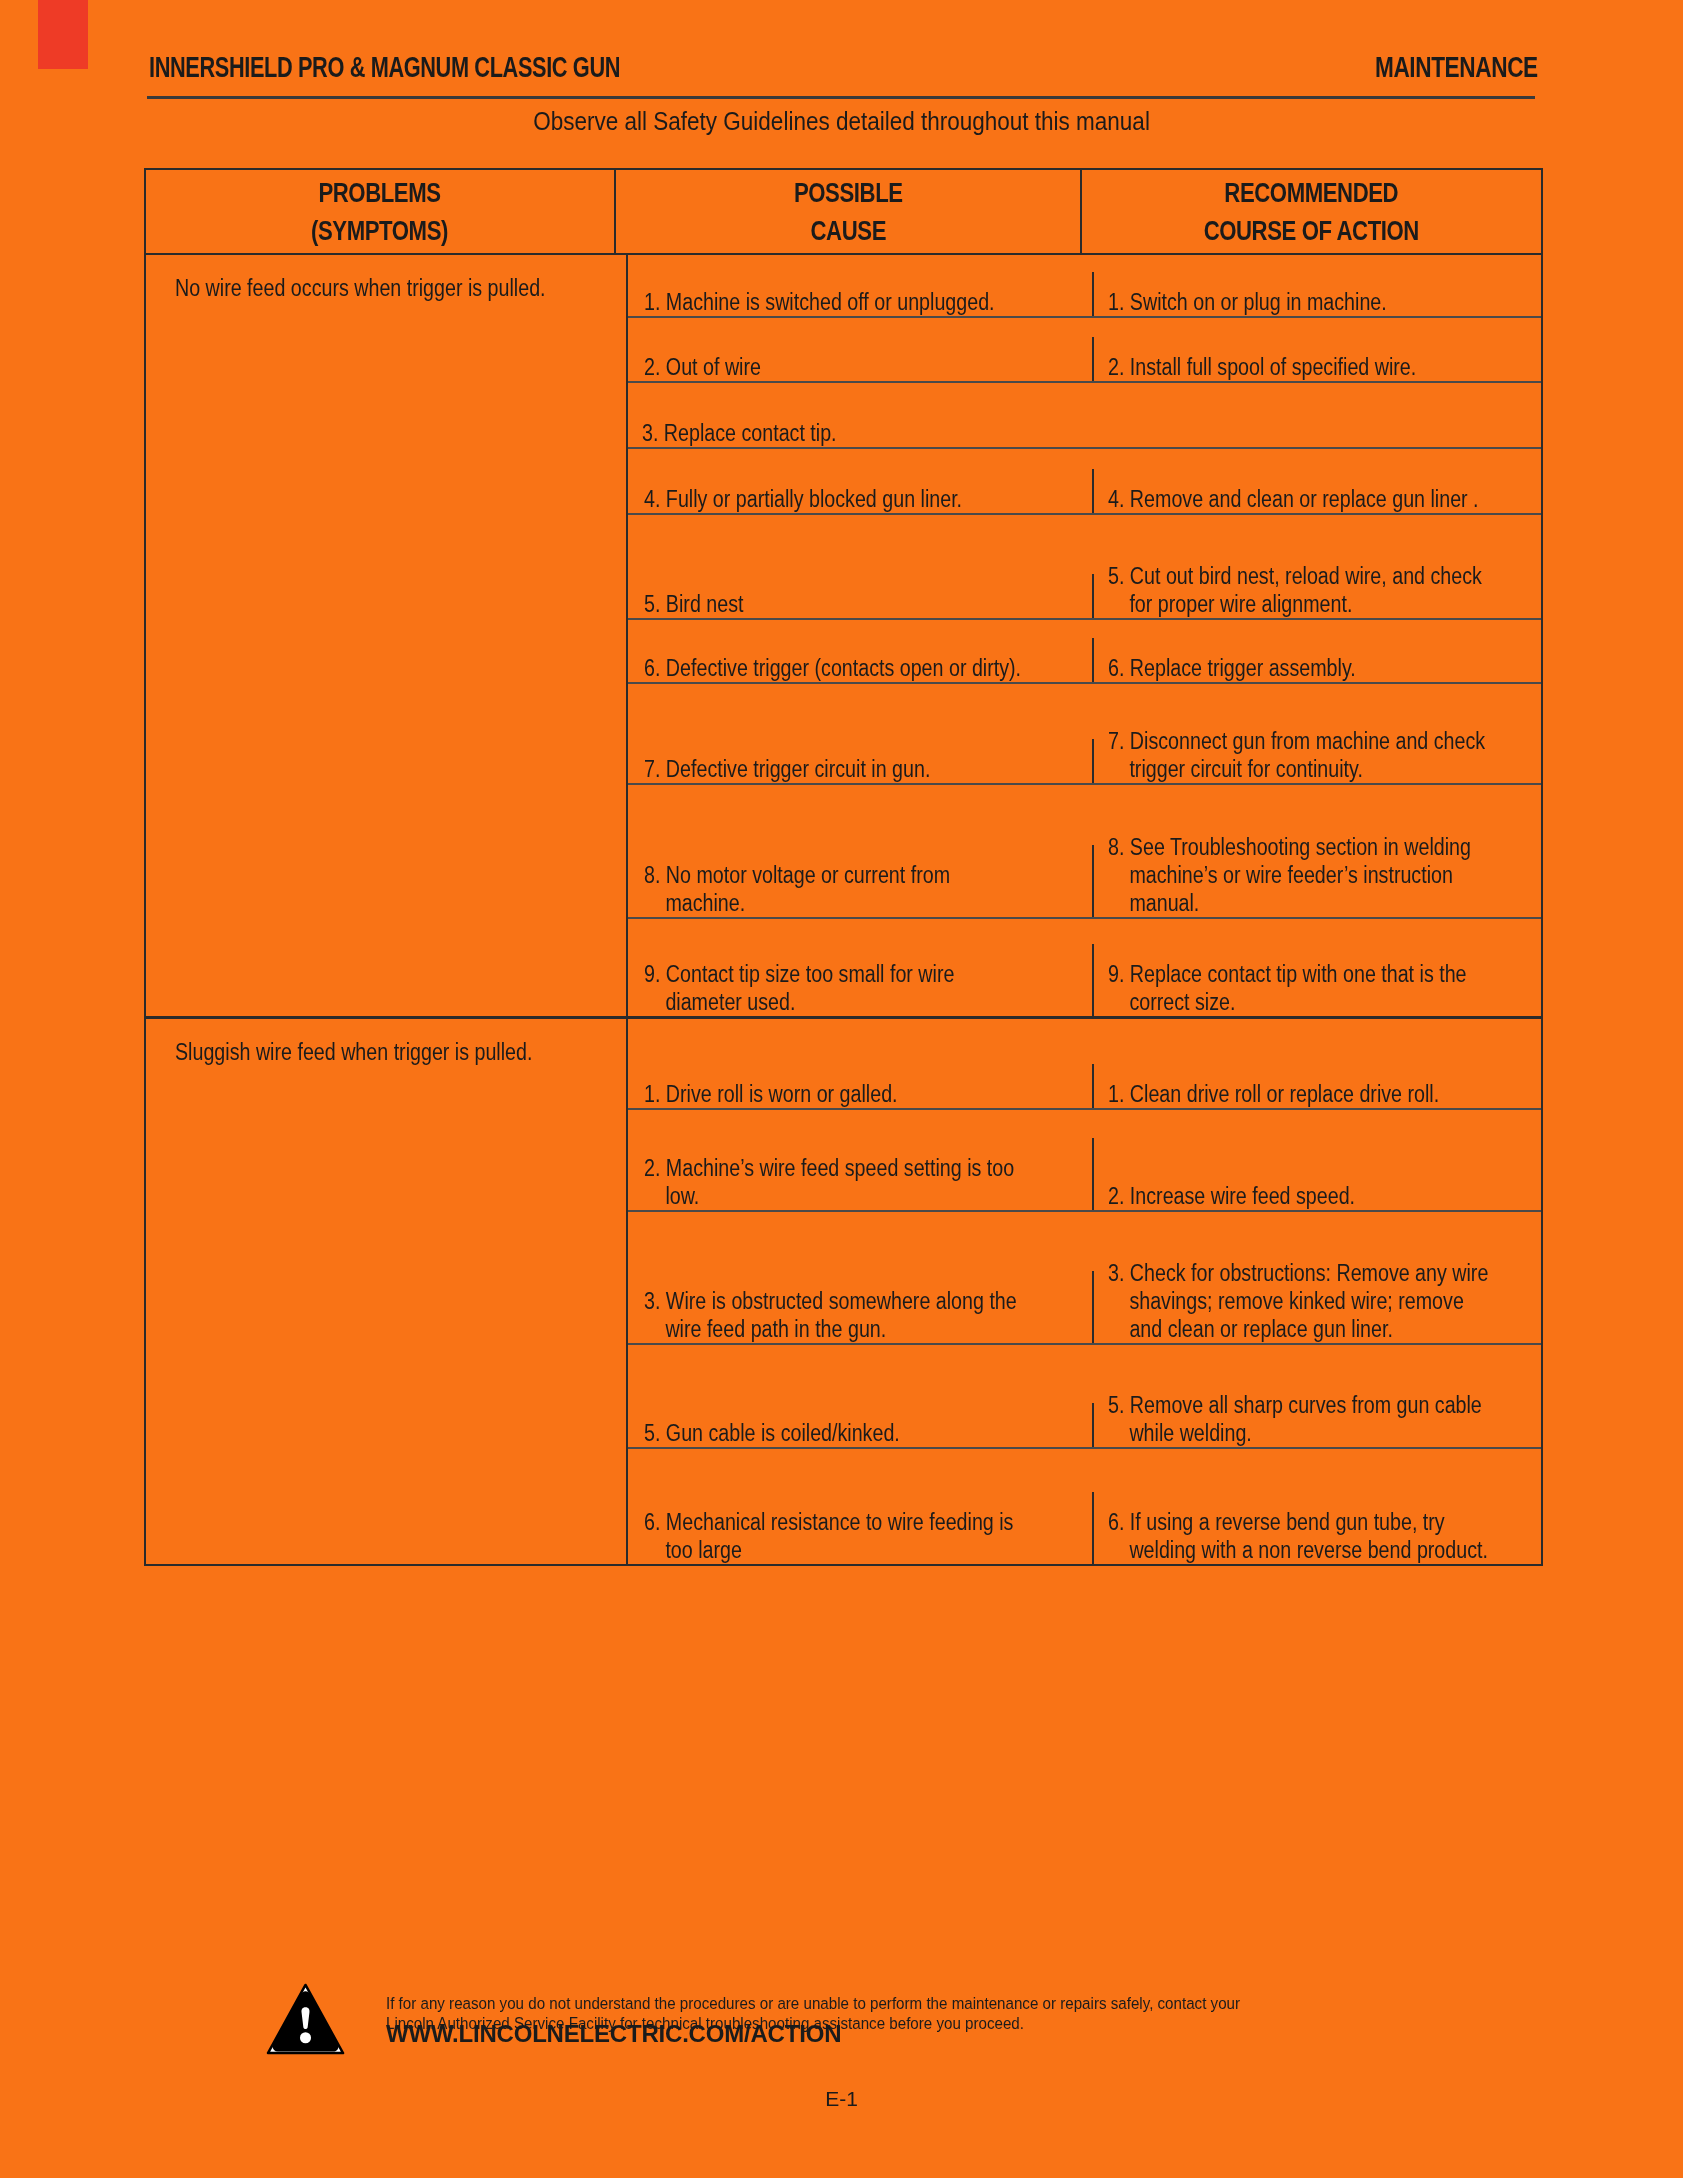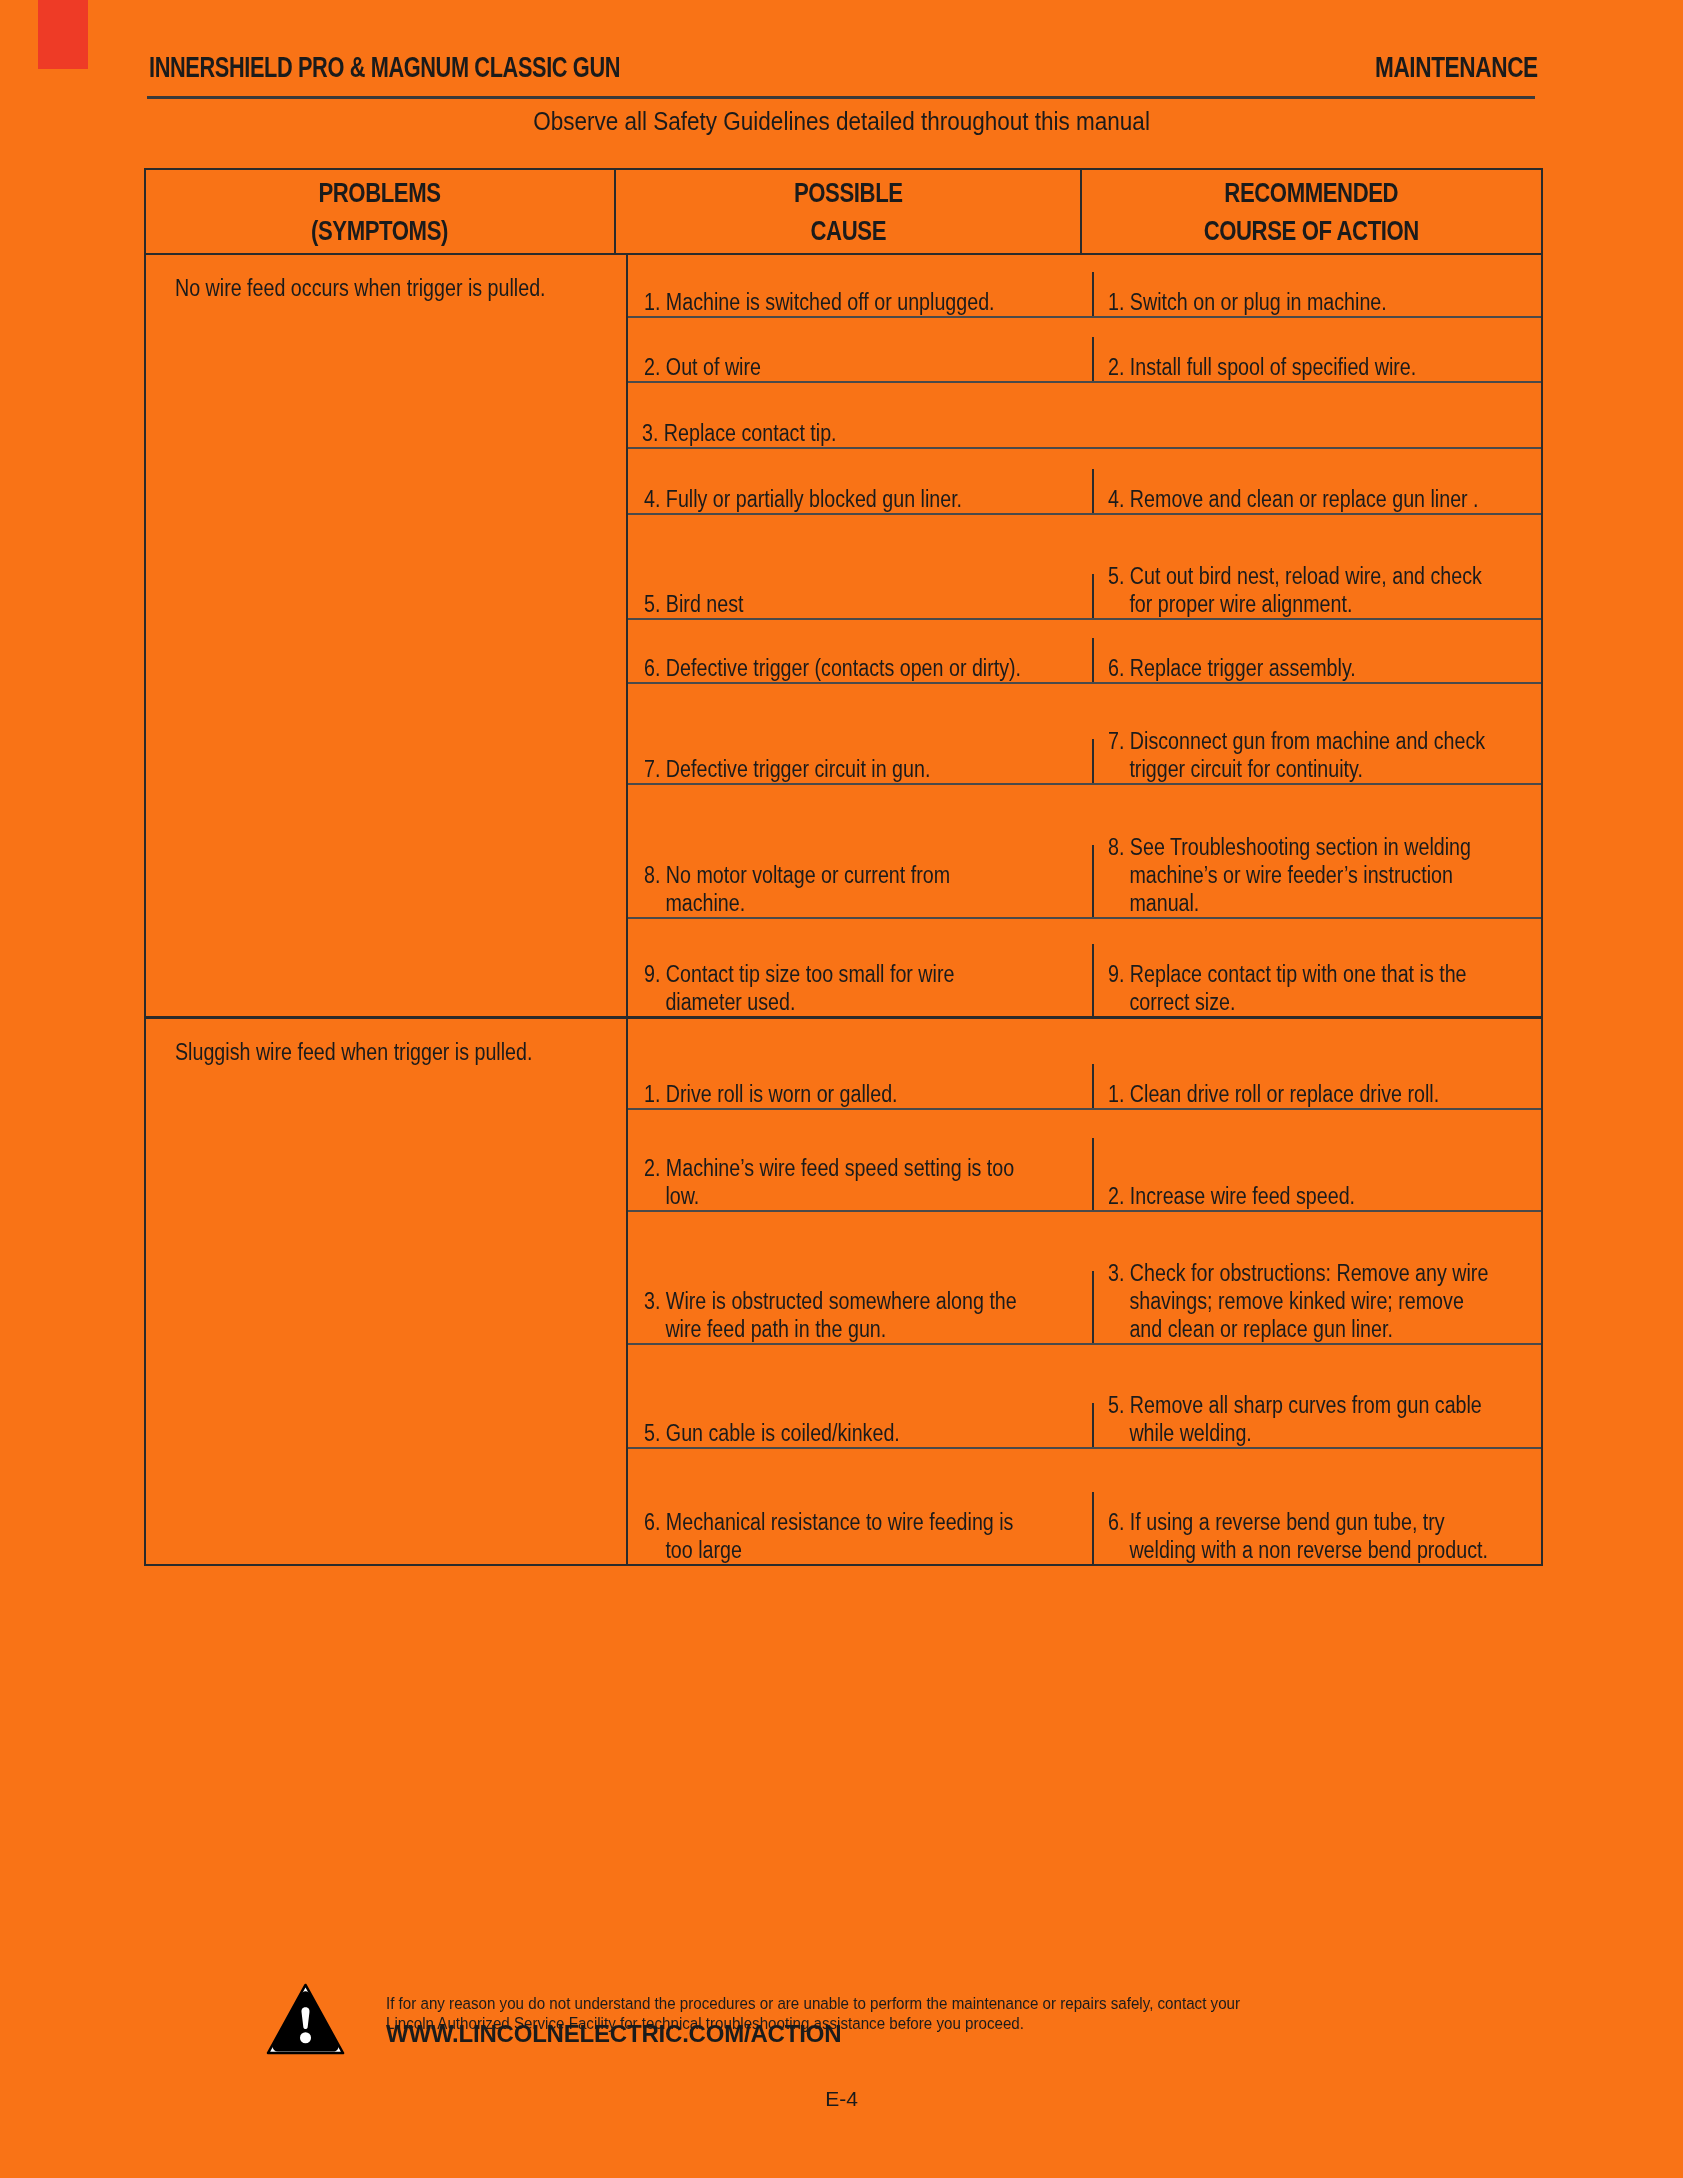--- a/index.html
+++ b/index.html
@@ -226,16 +226,16 @@
       <path d="M43 26.5 C46.2 26.5 47.3 28.7 47 31.6 L45.2 46.5 C44.9 49.3 41.1 49.3 40.8 46.5 L39 31.6 C38.7 28.7 39.8 26.5 43 26.5 Z" fill="#ffffff"></path>
       <circle cx="43" cy="57.5" r="5.6" fill="#ffffff"></circle>
     </svg>
   </div>
   <div class="warn-text">
     <span class="cxl2">If for any reason you do not understand the procedures or are unable to perform the maintenance or repairs safely, contact your
 Lincoln Authorized Service Facility for technical troubleshooting assistance before you proceed.</span>
   </div>
   <div class="warn-url">WWW.LINCOLNELECTRIC.COM/ACTION</div>
 
-  <div class="pageno">E-4</div>
+  <div class="pageno">E-1</div>
 
 </div>
 
 
 </body></html>

